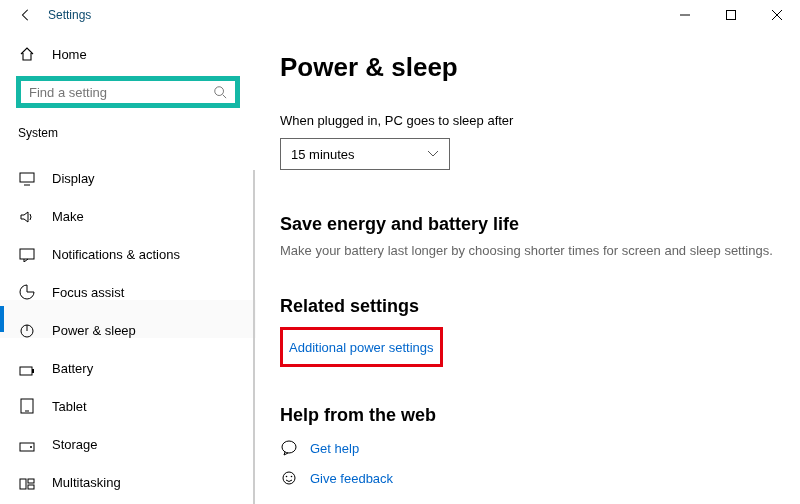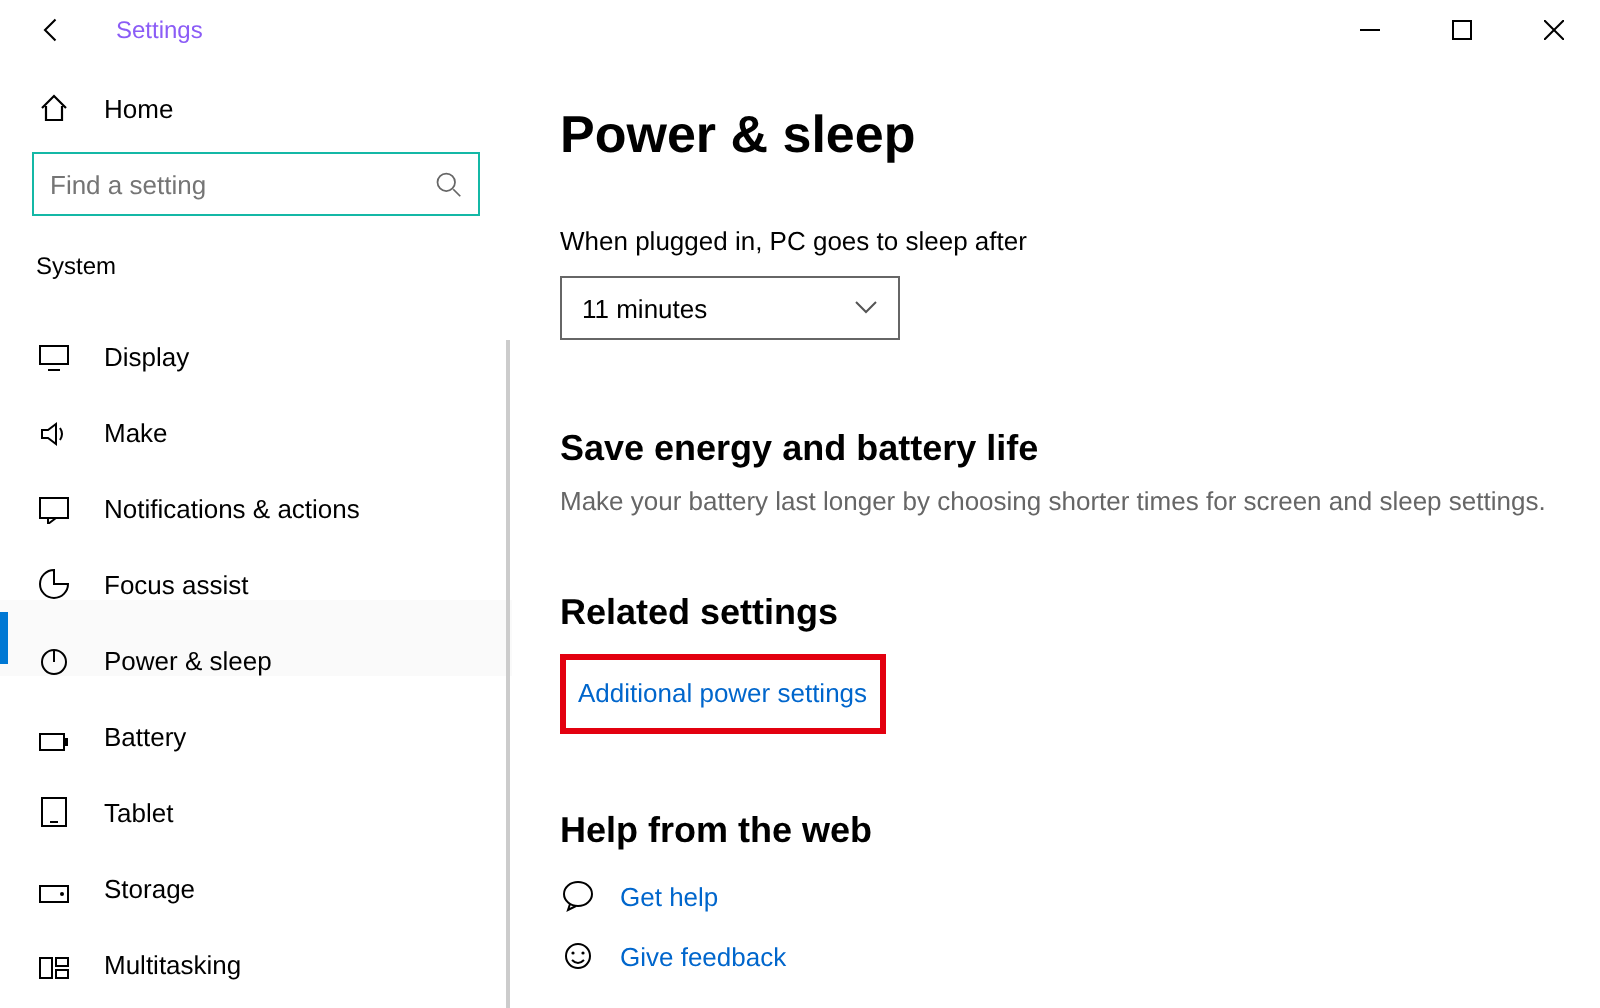--- a/index.html
+++ b/index.html
@@ -1,32 +1,32 @@
 <!DOCTYPE html>
 <html><head>
 <meta charset="utf-8">
 <style>
 * { margin: 0; padding: 0; box-sizing: border-box; font-family: "Segoe UI", -apple-system, sans-serif; }
 body { background: #fff; width: 800px; height: 504px; overflow: hidden; position: relative; }
 
 .titlebar { height: 30px; display: flex; align-items: center; padding-left: 14px; position: relative; }
 .titlebar .back { width: 24px; display: flex; align-items: center; justify-content: center; color: #333; }
-.titlebar .title { font-size: 12px; margin-left: 20px; color: #8b5cf6; }
+.titlebar .title { font-size: 12px; margin-left: 10px; color: #0c4a6e; }
 .window-controls { position: absolute; right: 0; top: 0; display: flex; }
 .window-controls div { width: 46px; height: 30px; display: flex; align-items: center; justify-content: center; color: #000; font-size: 10px; }
 
 .body-wrap { display: flex; height: 474px; }
 
 .sidebar { width: 256px; padding-top: 6px; position: relative; }
 .sidebar-inner { padding: 0 16px; }
 .home-row { display: flex; align-items: center; height: 36px; gap: 16px; padding-left: 2px; color: #000; }
 .home-row .icon { width: 18px; display: flex; justify-content: center; }
 .home-row span { font-size: 13px; }
 
-.search-box { margin-top: 4px; height: 32px; border: 1px solid #14b8a6; display: flex; align-items: center; padding: 0 8px; justify-content: space-between; background: #fff; }
+.search-box { margin-top: 4px; height: 32px; border: 5px solid #14b8a6; display: flex; align-items: center; padding: 0 8px; justify-content: space-between; background: #fff; }
 .search-box input { border: none; outline: none; font-size: 13px; flex: 1; color: #555; }
 .search-box .sicon { color: #555; }
 
 .section-title { font-size: 12px; font-weight: 400; margin-top: 18px; margin-bottom: 8px; padding-left: 2px; }
 
 .navlist { margin-top: 4px; }
 .navitem { display: flex; align-items: flex-end; height: 38px; gap: 16px; padding-left: 18px; font-size: 13px; color: #000; position: relative; }
 .navitem .icon { width: 18px; display: flex; justify-content: center; color: #333; }
 .navitem.active::before { content: ""; position: absolute; left: 0; top: 6px; bottom: 6px; width: 4px; background: #0078d4; }
 .navitem.active { background: rgba(0,0,0,0.02); }
@@ -189,21 +189,21 @@
       </div>
     </div>
     <div class="scroll-divider"></div>
   </div>
 
   <div class="content">
     <h1>Power &amp; sleep</h1>
 
     <div class="label-text">When plugged in, PC goes to sleep after</div>
     <div class="dropdown">
-      <span>11 minutes</span>
+      <span>15 minutes</span>
       <span class="chev">
           <svg width="12" height="8" viewBox="0 0 12 8">
             <path d="M1 1 L6 6 L11 1" stroke="#555" fill="none"></path>
           </svg>
         </span>
     </div>
 
     <h2>Save energy and battery life</h2>
     <div class="muted">Make your battery last longer by choosing shorter times for screen and sleep settings.</div>
 

